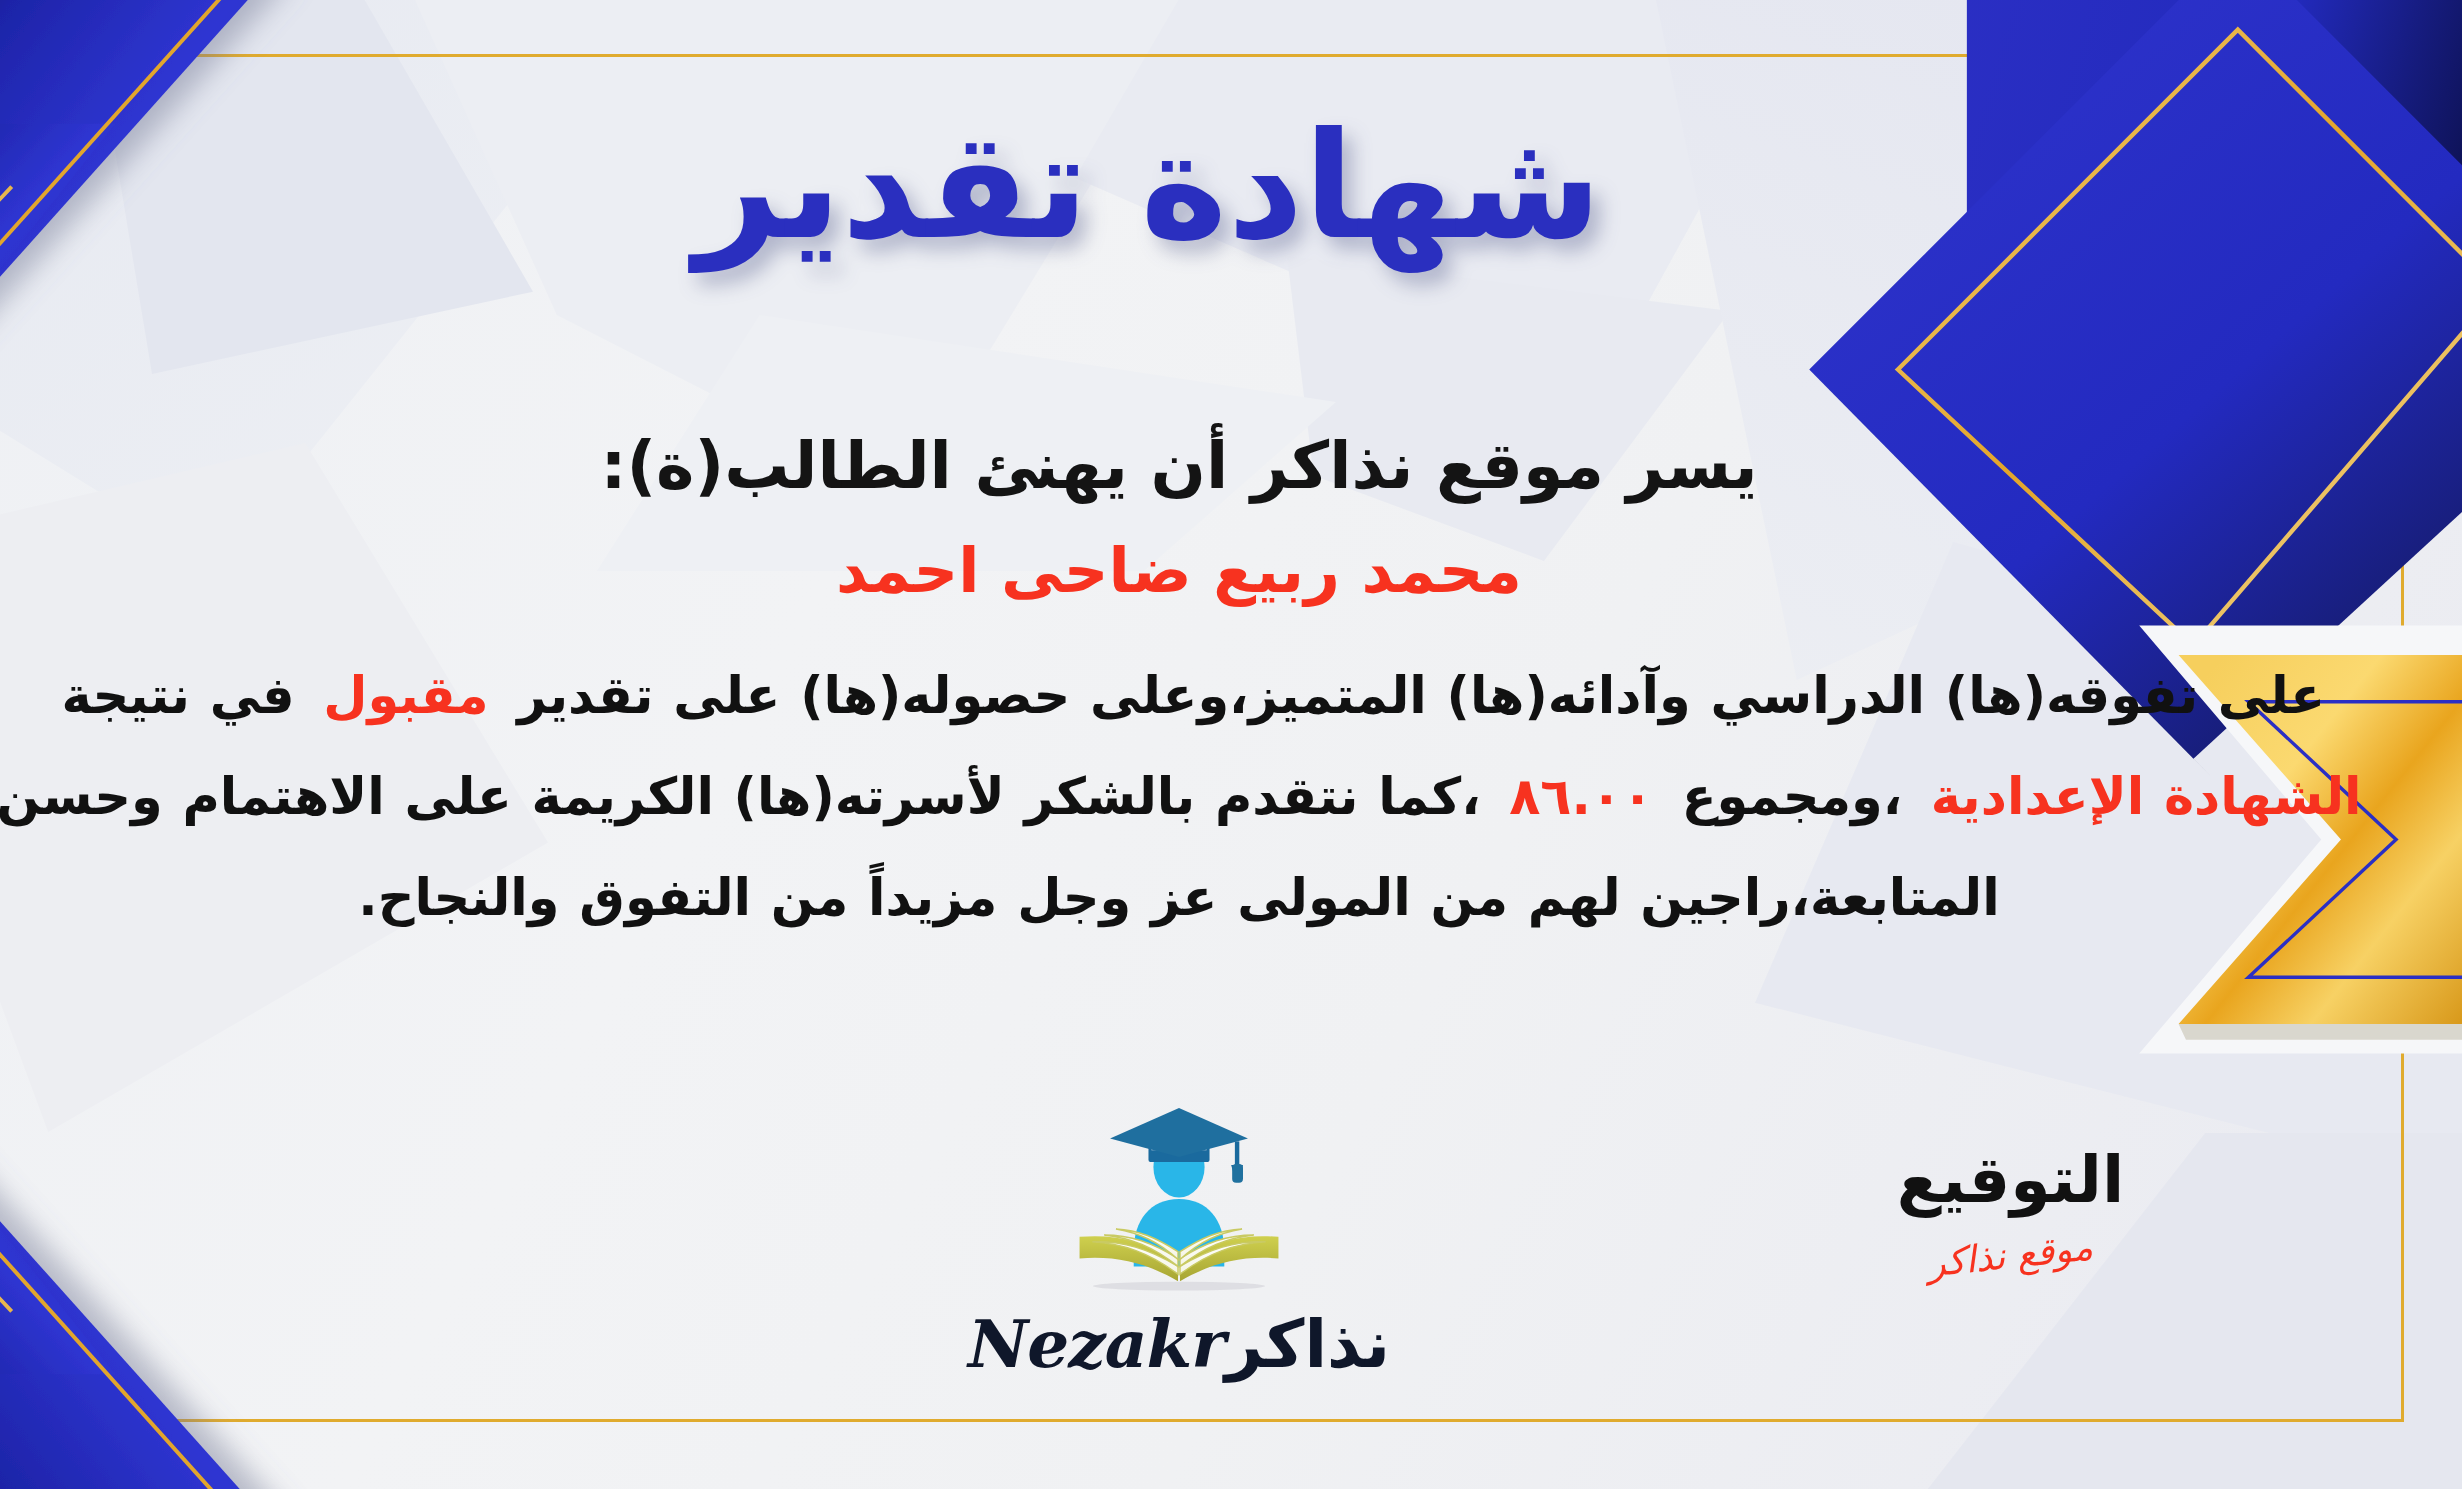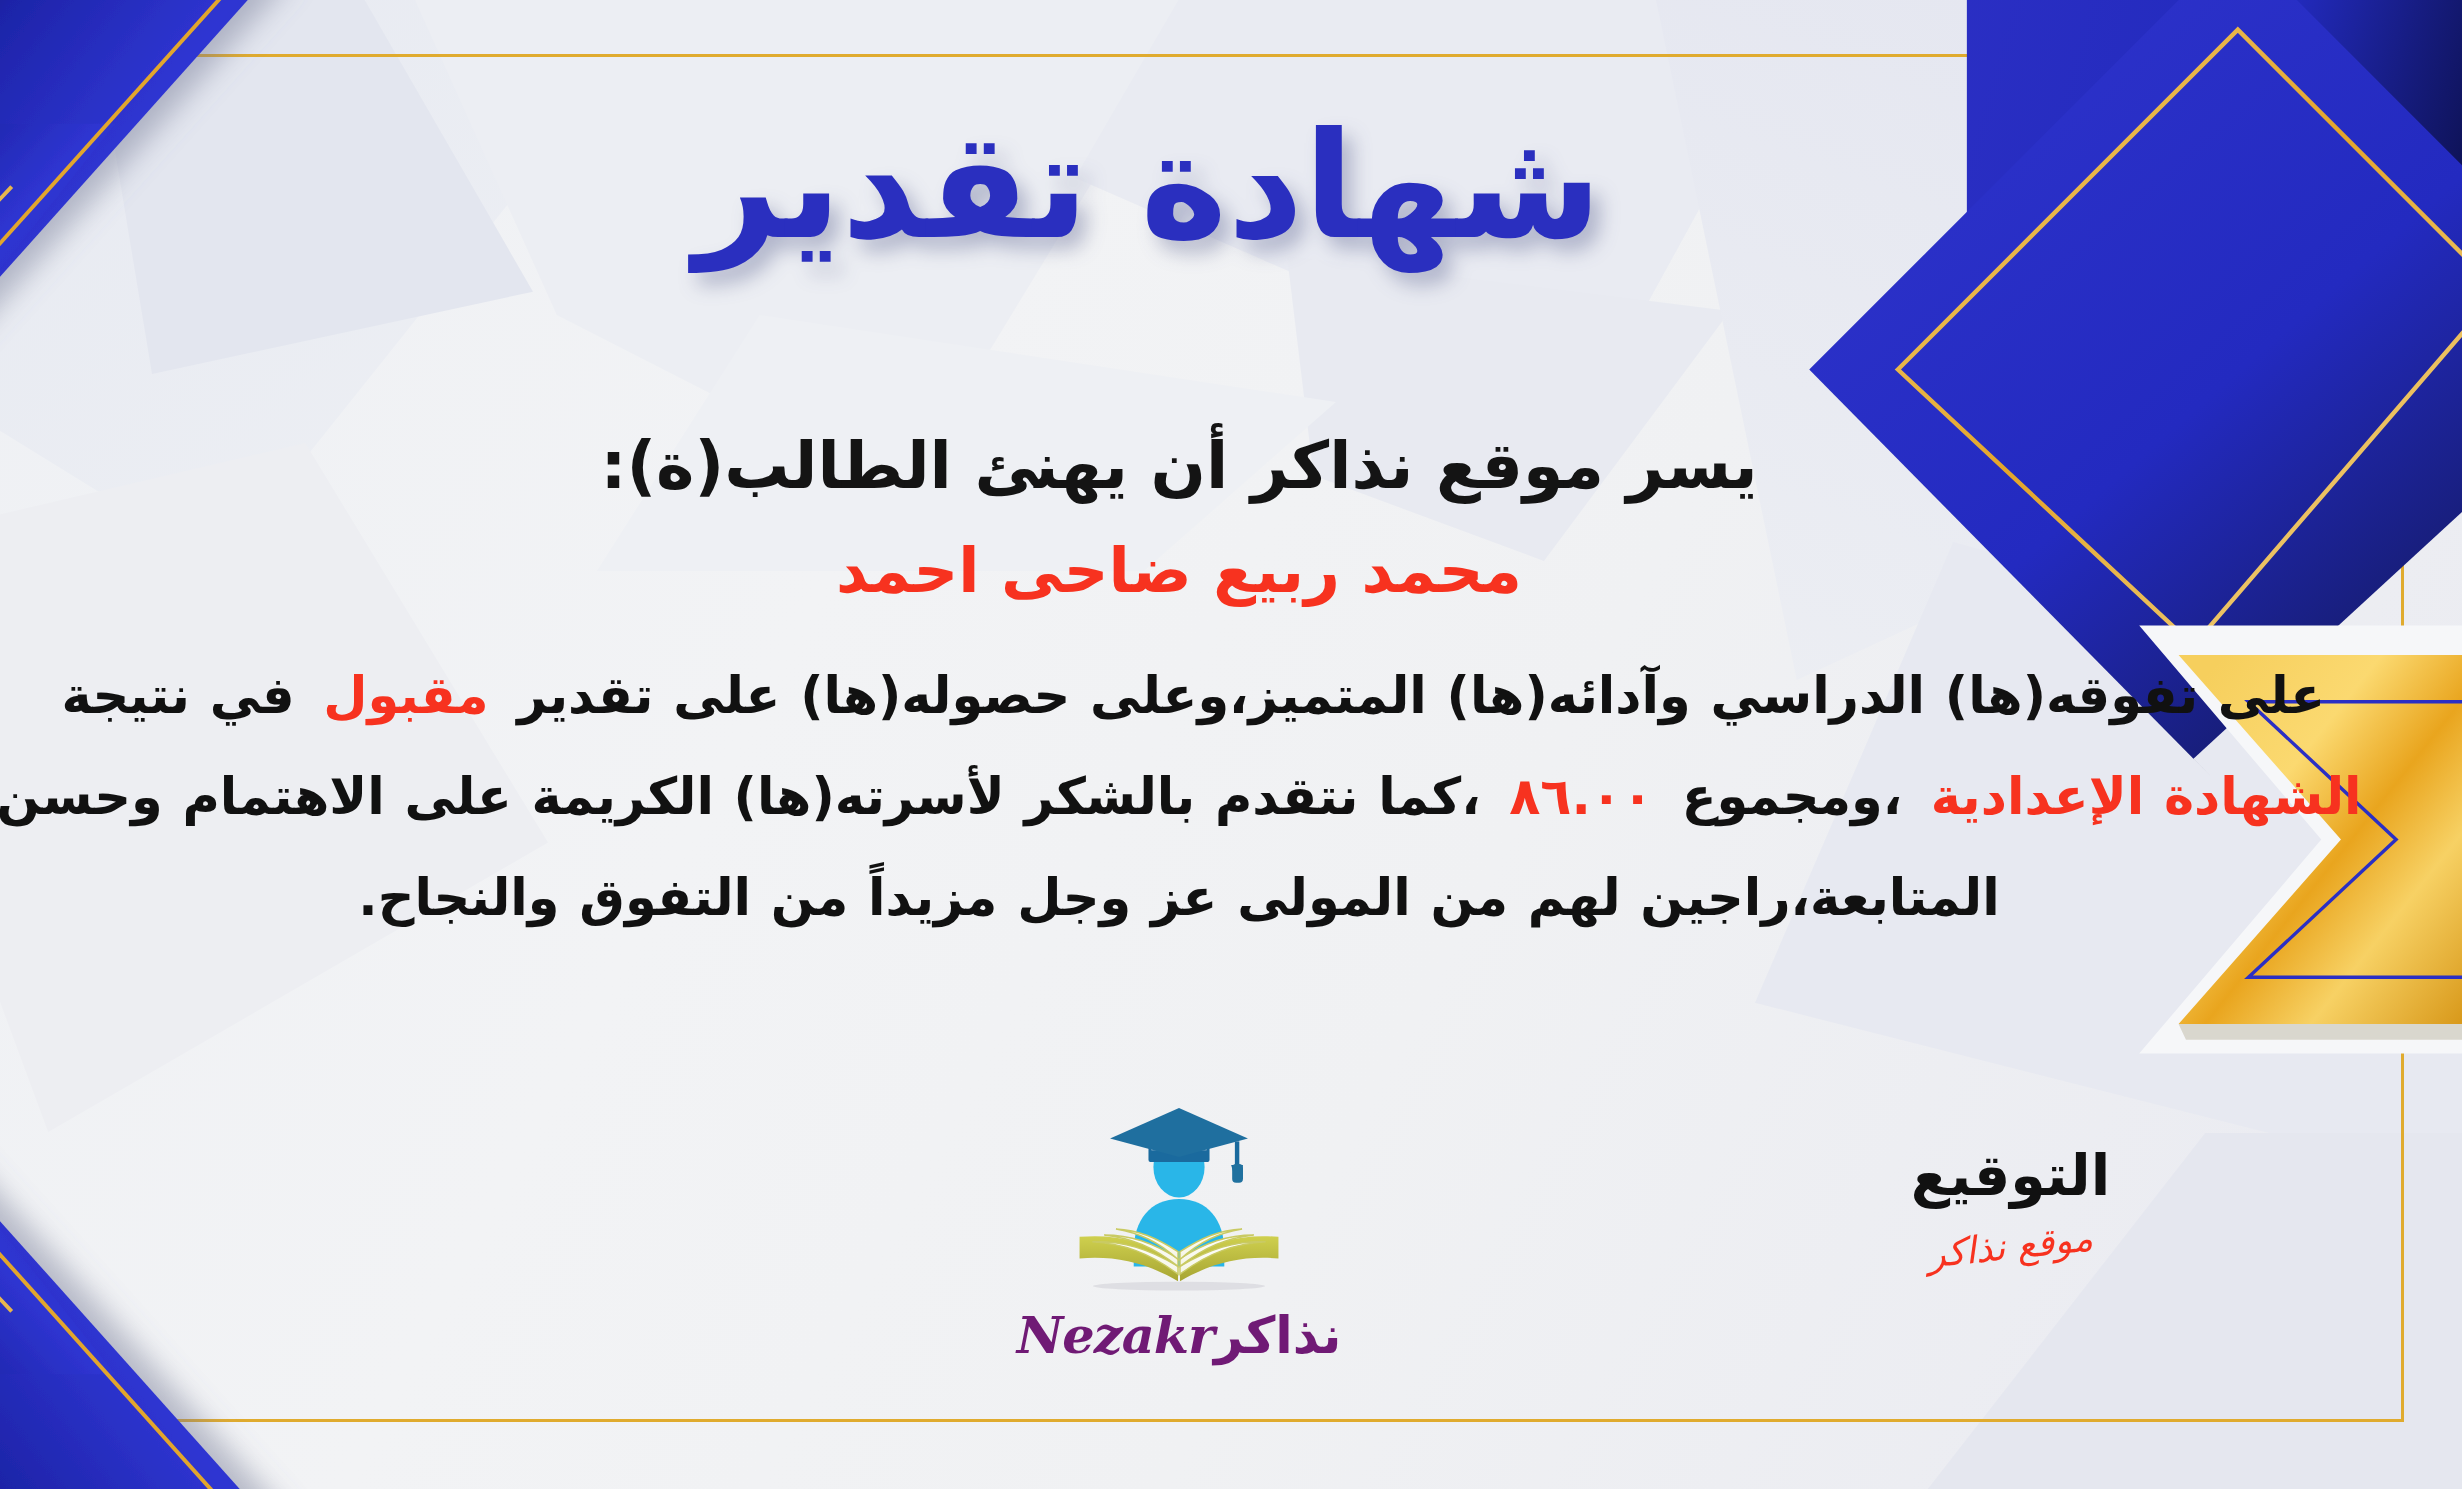--- a/index.html
+++ b/index.html
@@ -96,42 +96,42 @@
     line-height: 101px;
     color: #111111;
     text-align: center;
     word-spacing: 2px;
   }
   .body-para .hl { color: #f7321f; margin-top: 38px; }
   .body-para .sp { display: inline-block; width: 28.6px; }
 
   
   .sig-block { position: absolute; right: 241px; top: 1088px; width: 305px; text-align: center; }
-  .sig-label { font-size: 57px; font-weight: 700; color: #111; }
+  .sig-label { font-size: 65px; font-weight: 700; color: #111; }
   .sig-mark {
     margin-top: 16.7px;
     font-size: 37px;
     color: #f7321f;
     font-style: italic;
     font-family: "DejaVu Serif", "Liberation Serif", serif;
     transform: rotate(-6deg);
     display: inline-block;
   }
 
   
   .logo-block {
     position: absolute; left: 0; right: 0; top: 1039px;
     display: flex; flex-direction: column; align-items: center;
   }
   .logo-name {
     margin-top: 4.9px;
-    font-size: 51px;
+    font-size: 66px;
     font-weight: 700;
     font-style: italic;
-    color: #701a75;
+    color: #0f172a;
     letter-spacing: -1px;
     font-family: "DejaVu Serif", "Liberation Serif", serif;
     white-space: nowrap;
     direction: ltr;
   }
   .logo-name .ar { font-style: normal; font-family: "DejaVu Sans", sans-serif; }
 </style>
 </head>
 <body>
 

